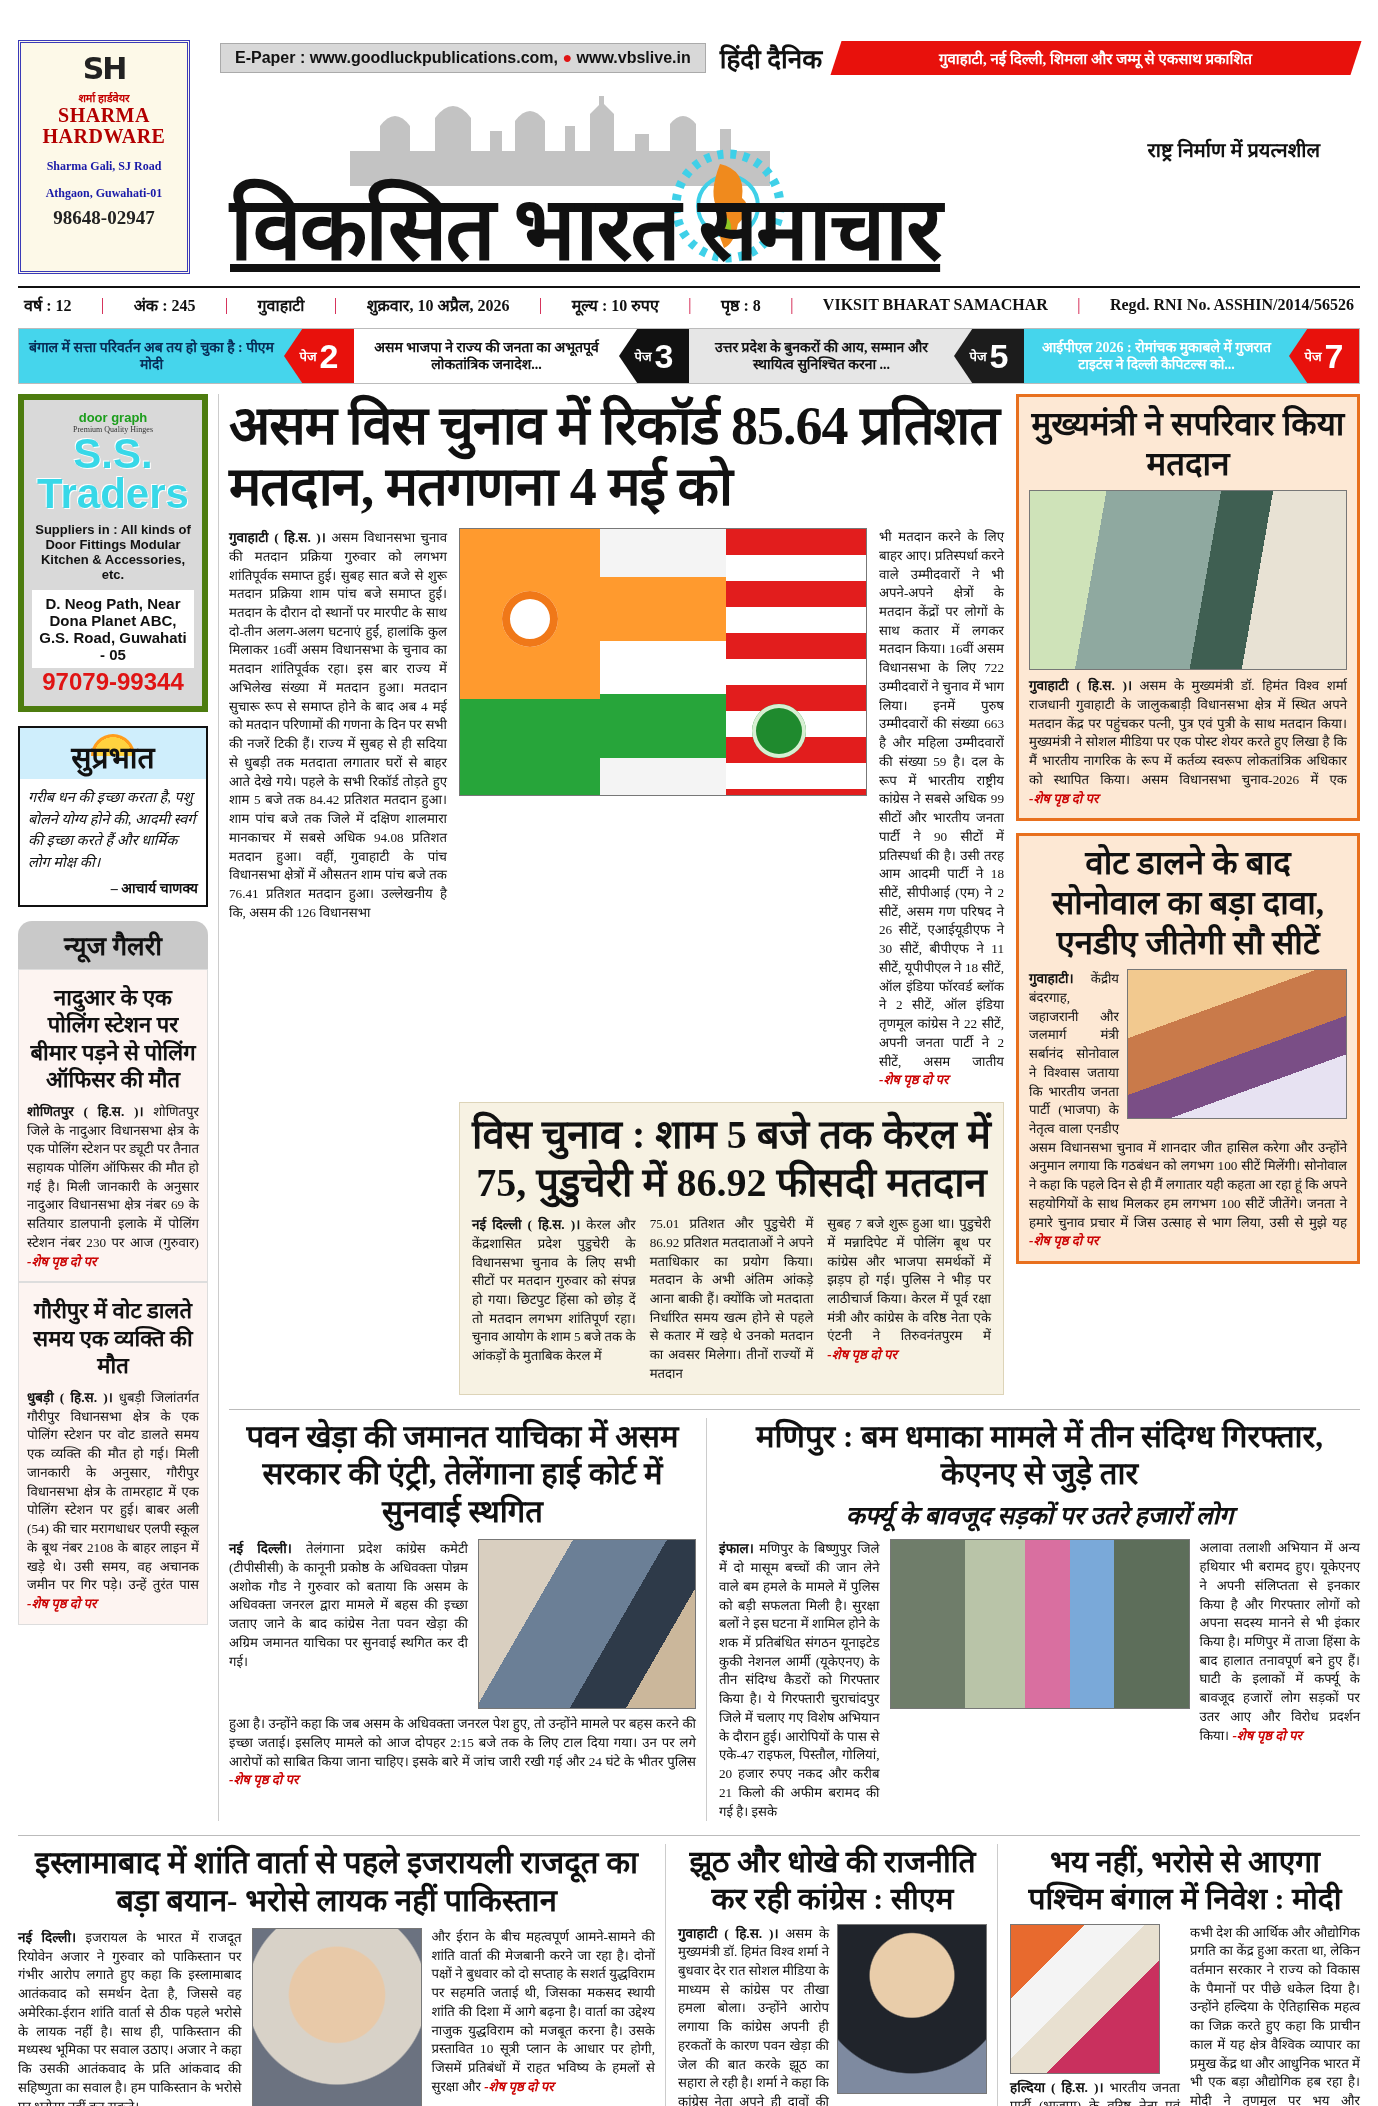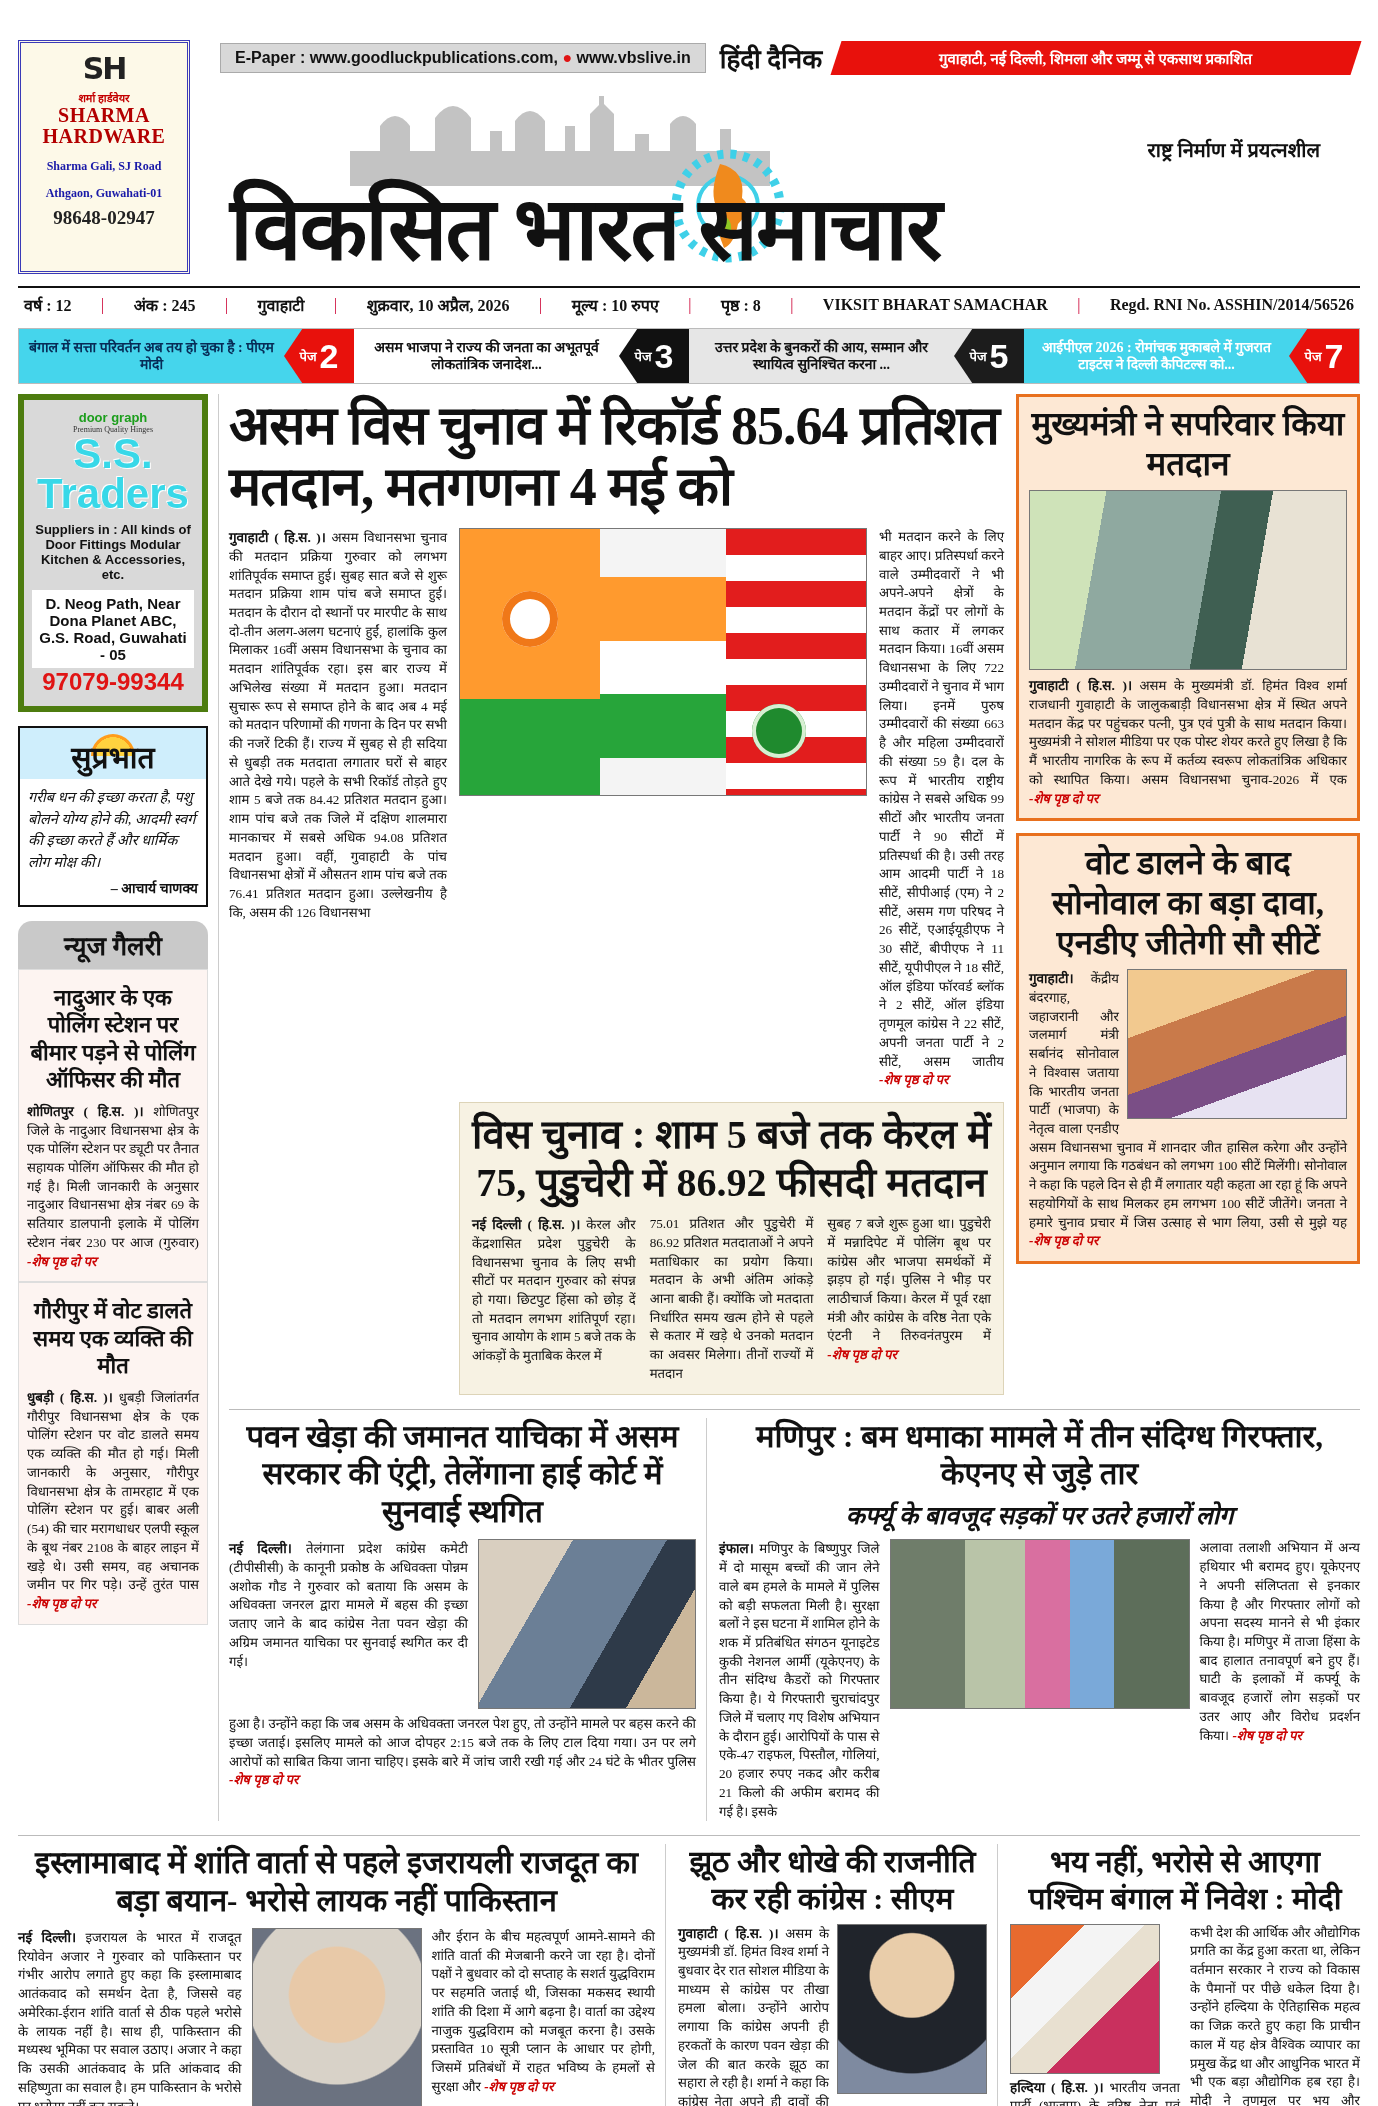--- a/index.html
+++ b/index.html
@@ -20,21 +20,21 @@
   .topstrips { display:flex; align-items:center; gap:14px; margin-left:20px; }
   .epaper { background:#d8d8d8; border:1px solid #aaa; padding:5px 14px; font-family:"Liberation Sans","DejaVu Sans",sans-serif; font-weight:700; font-size:16px; white-space:nowrap; }
   .epaper .dot { color:#e01414; }
   .daily { font-weight:800; font-size:26px; white-space:nowrap; }
   .editions { flex:1; background:#e8110c; color:#fff; font-weight:700; font-size:15px; text-align:center; padding:7px 10px; transform:skew(-18deg); margin-right:4px; }
   .editions > span { display:inline-block; transform:skew(18deg); }
 
   .mast { position:relative; height:196px; margin-top:2px; }
   .skyline { position:absolute; left:150px; top:18px; opacity:.85; }
   .tagline { position:absolute; right:40px; top:58px; font-weight:800; font-size:20px; }
-  .title { position:absolute; left:30px; right:0; bottom:0; font-size:88px; font-weight:800; letter-spacing:-2px; white-space:nowrap; line-height:1; }
+  .title { position:absolute; left:30px; right:0; bottom:0; font-size:88px; font-weight:800; letter-spacing:-2px; white-space:nowrap; line-height:1;text-decoration:underline; }
   .chakra { position:absolute; left:468px; bottom:8px; width:120px; height:120px; }
 
   .dateline { display:flex; align-items:center; justify-content:space-between; border-top:2px solid #111; margin-top:12px; padding:6px 6px 4px 6px; font-weight:700; font-size:16px; }
   .dateline .sep { color:#c03; padding:0 6px; font-weight:400; }
 
   
   .teasers { display:flex; margin-top:8px; height:56px; border:1px solid #bbb; }
   .tz { flex:1; display:flex; align-items:center; }
   .tz .txt { flex:1; font-weight:700; font-size:14px; text-align:center; padding:2px 6px; line-height:1.25; }
   .tz0 { background:#45d5ec; color:#072b56;align-items:center; }

